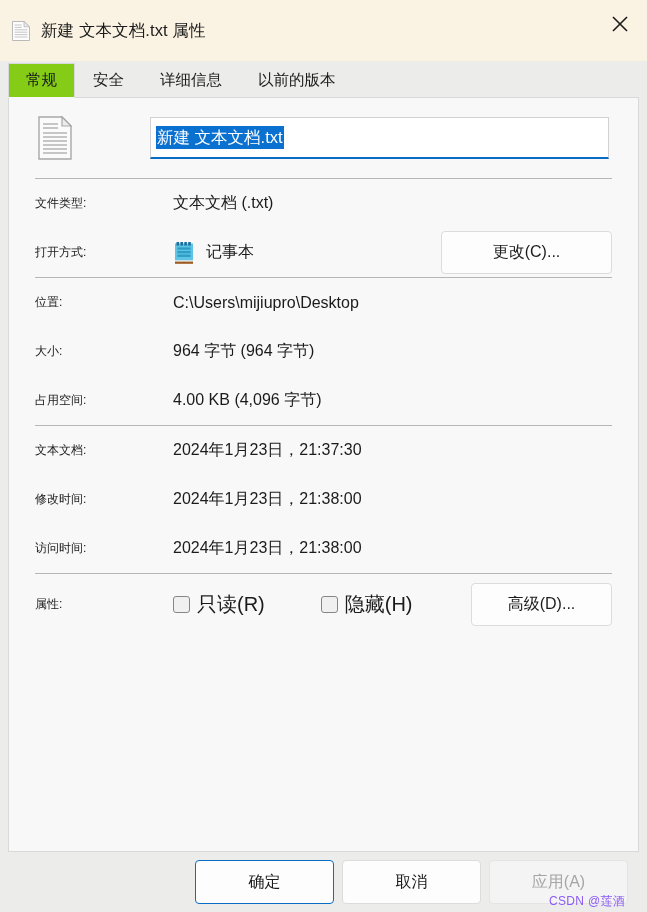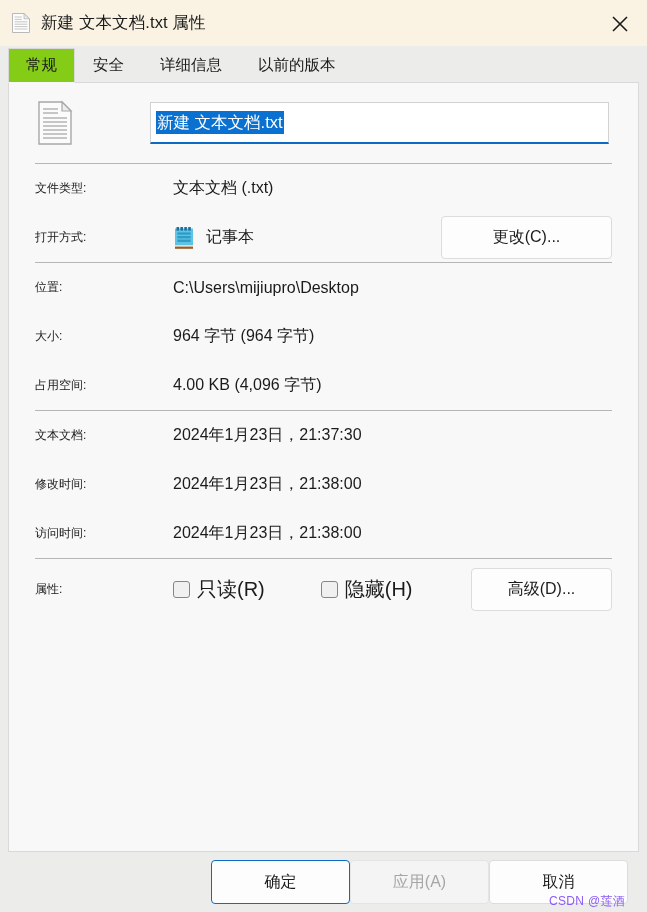--- a/index.html
+++ b/index.html
@@ -20,21 +20,21 @@
     position: relative;
     width: 647px;
     height: 912px;
     background: #ececeb;
     display: flex;
     flex-direction: column;
   }
 
   
   .titlebar {
-    height: 46px;
+    height: 61px;
     background: #faf3e3;
     display: flex;
     align-items: center;
     flex: 0 0 auto;
     position: relative;
   }
   .titlebar-icon {
     width: 20px;
     height: 22px;
     margin-left: 11px;
@@ -242,21 +242,21 @@
 
   
   .footer {
     height: 60px;
     flex: 0 0 auto;
     display: flex;
     align-items: center;
     justify-content: flex-end;
     padding-right: 19px;
     background: #ececeb;
-    gap: 0;
+    gap: 8px;
     position: relative;
   }
   .btn-footer {
     width: 139px;
     height: 44px;
   }
   .btn-default {
     border: 1px solid #0a6cc4;
   }
   .btn-disabled {
@@ -429,22 +429,22 @@
         </div>
       </div>
 
     </div>
   </div>
 
   <div class="footer">
     <div class="btn btn-footer btn-default">
       <span>确定</span>
     </div>
+    <div class="btn btn-footer">
+      <span>取消</span>
+    </div>
     <div class="btn btn-footer btn-disabled">
       <span>应用(A)</span>
     </div>
-    <div class="btn btn-footer">
-      <span>取消</span>
-    </div>
     <span class="watermark">CSDN @莲酒</span>
   </div>
 
 </div>
 
 </body></html>

